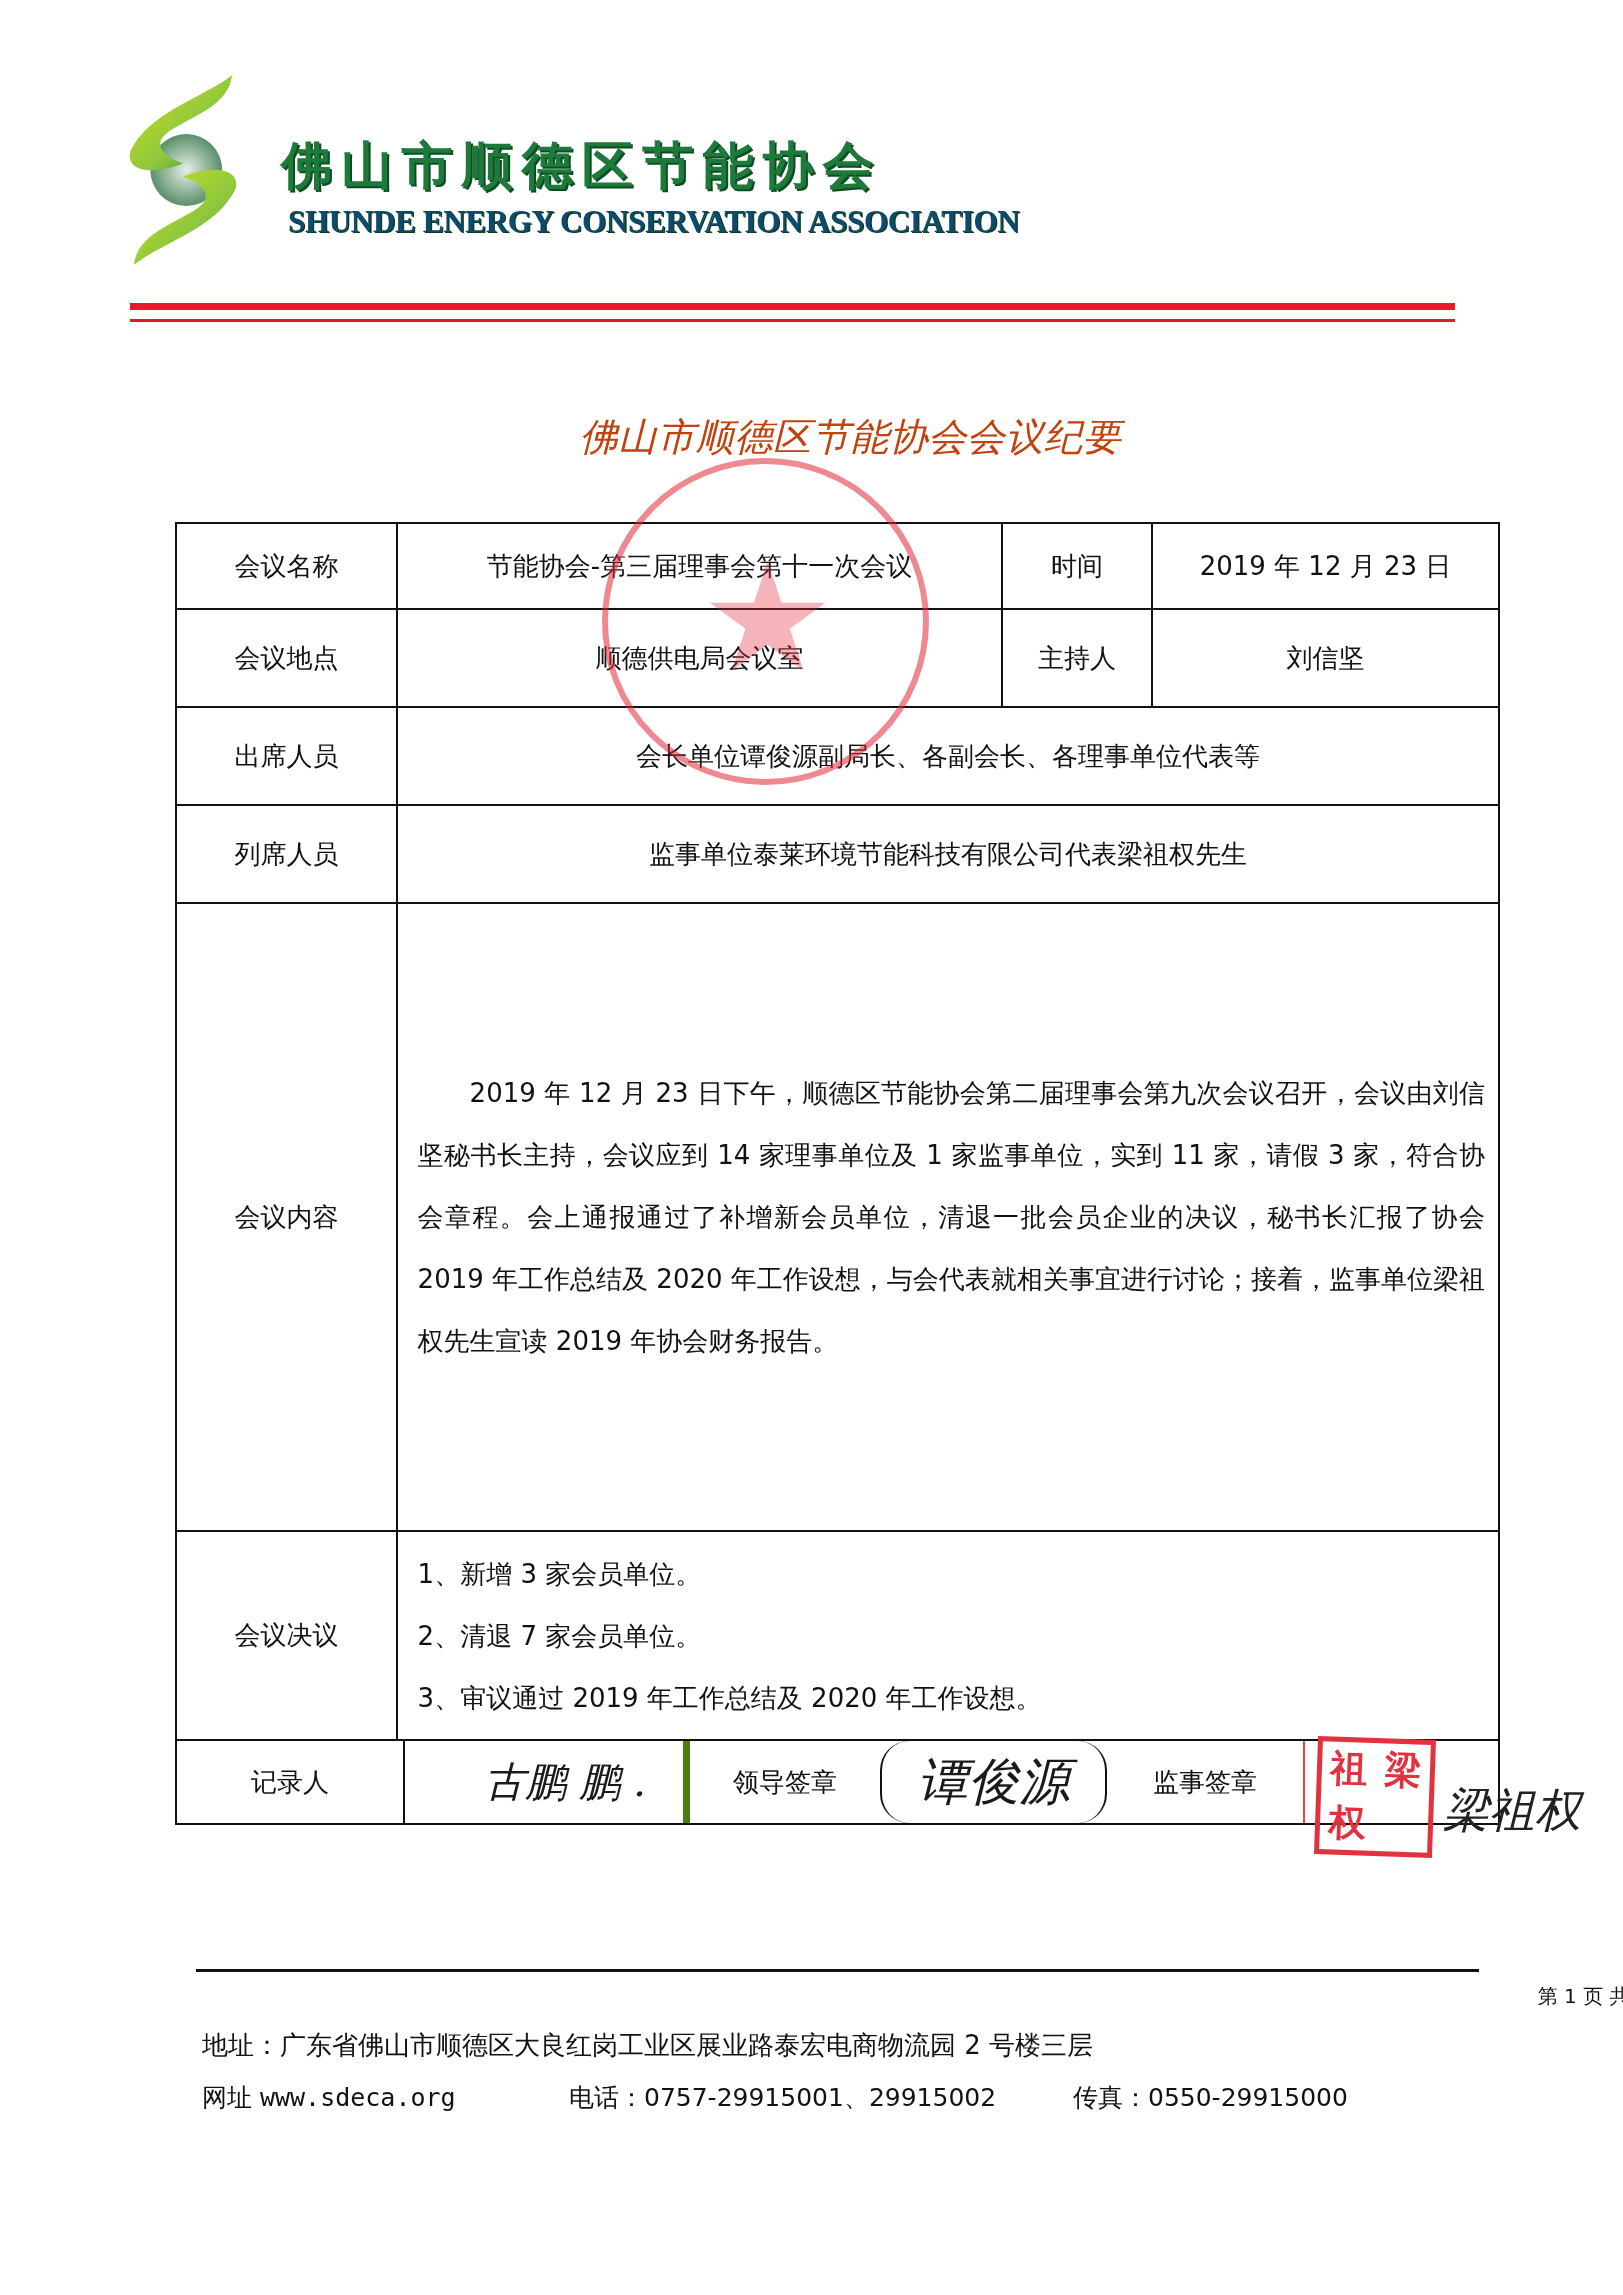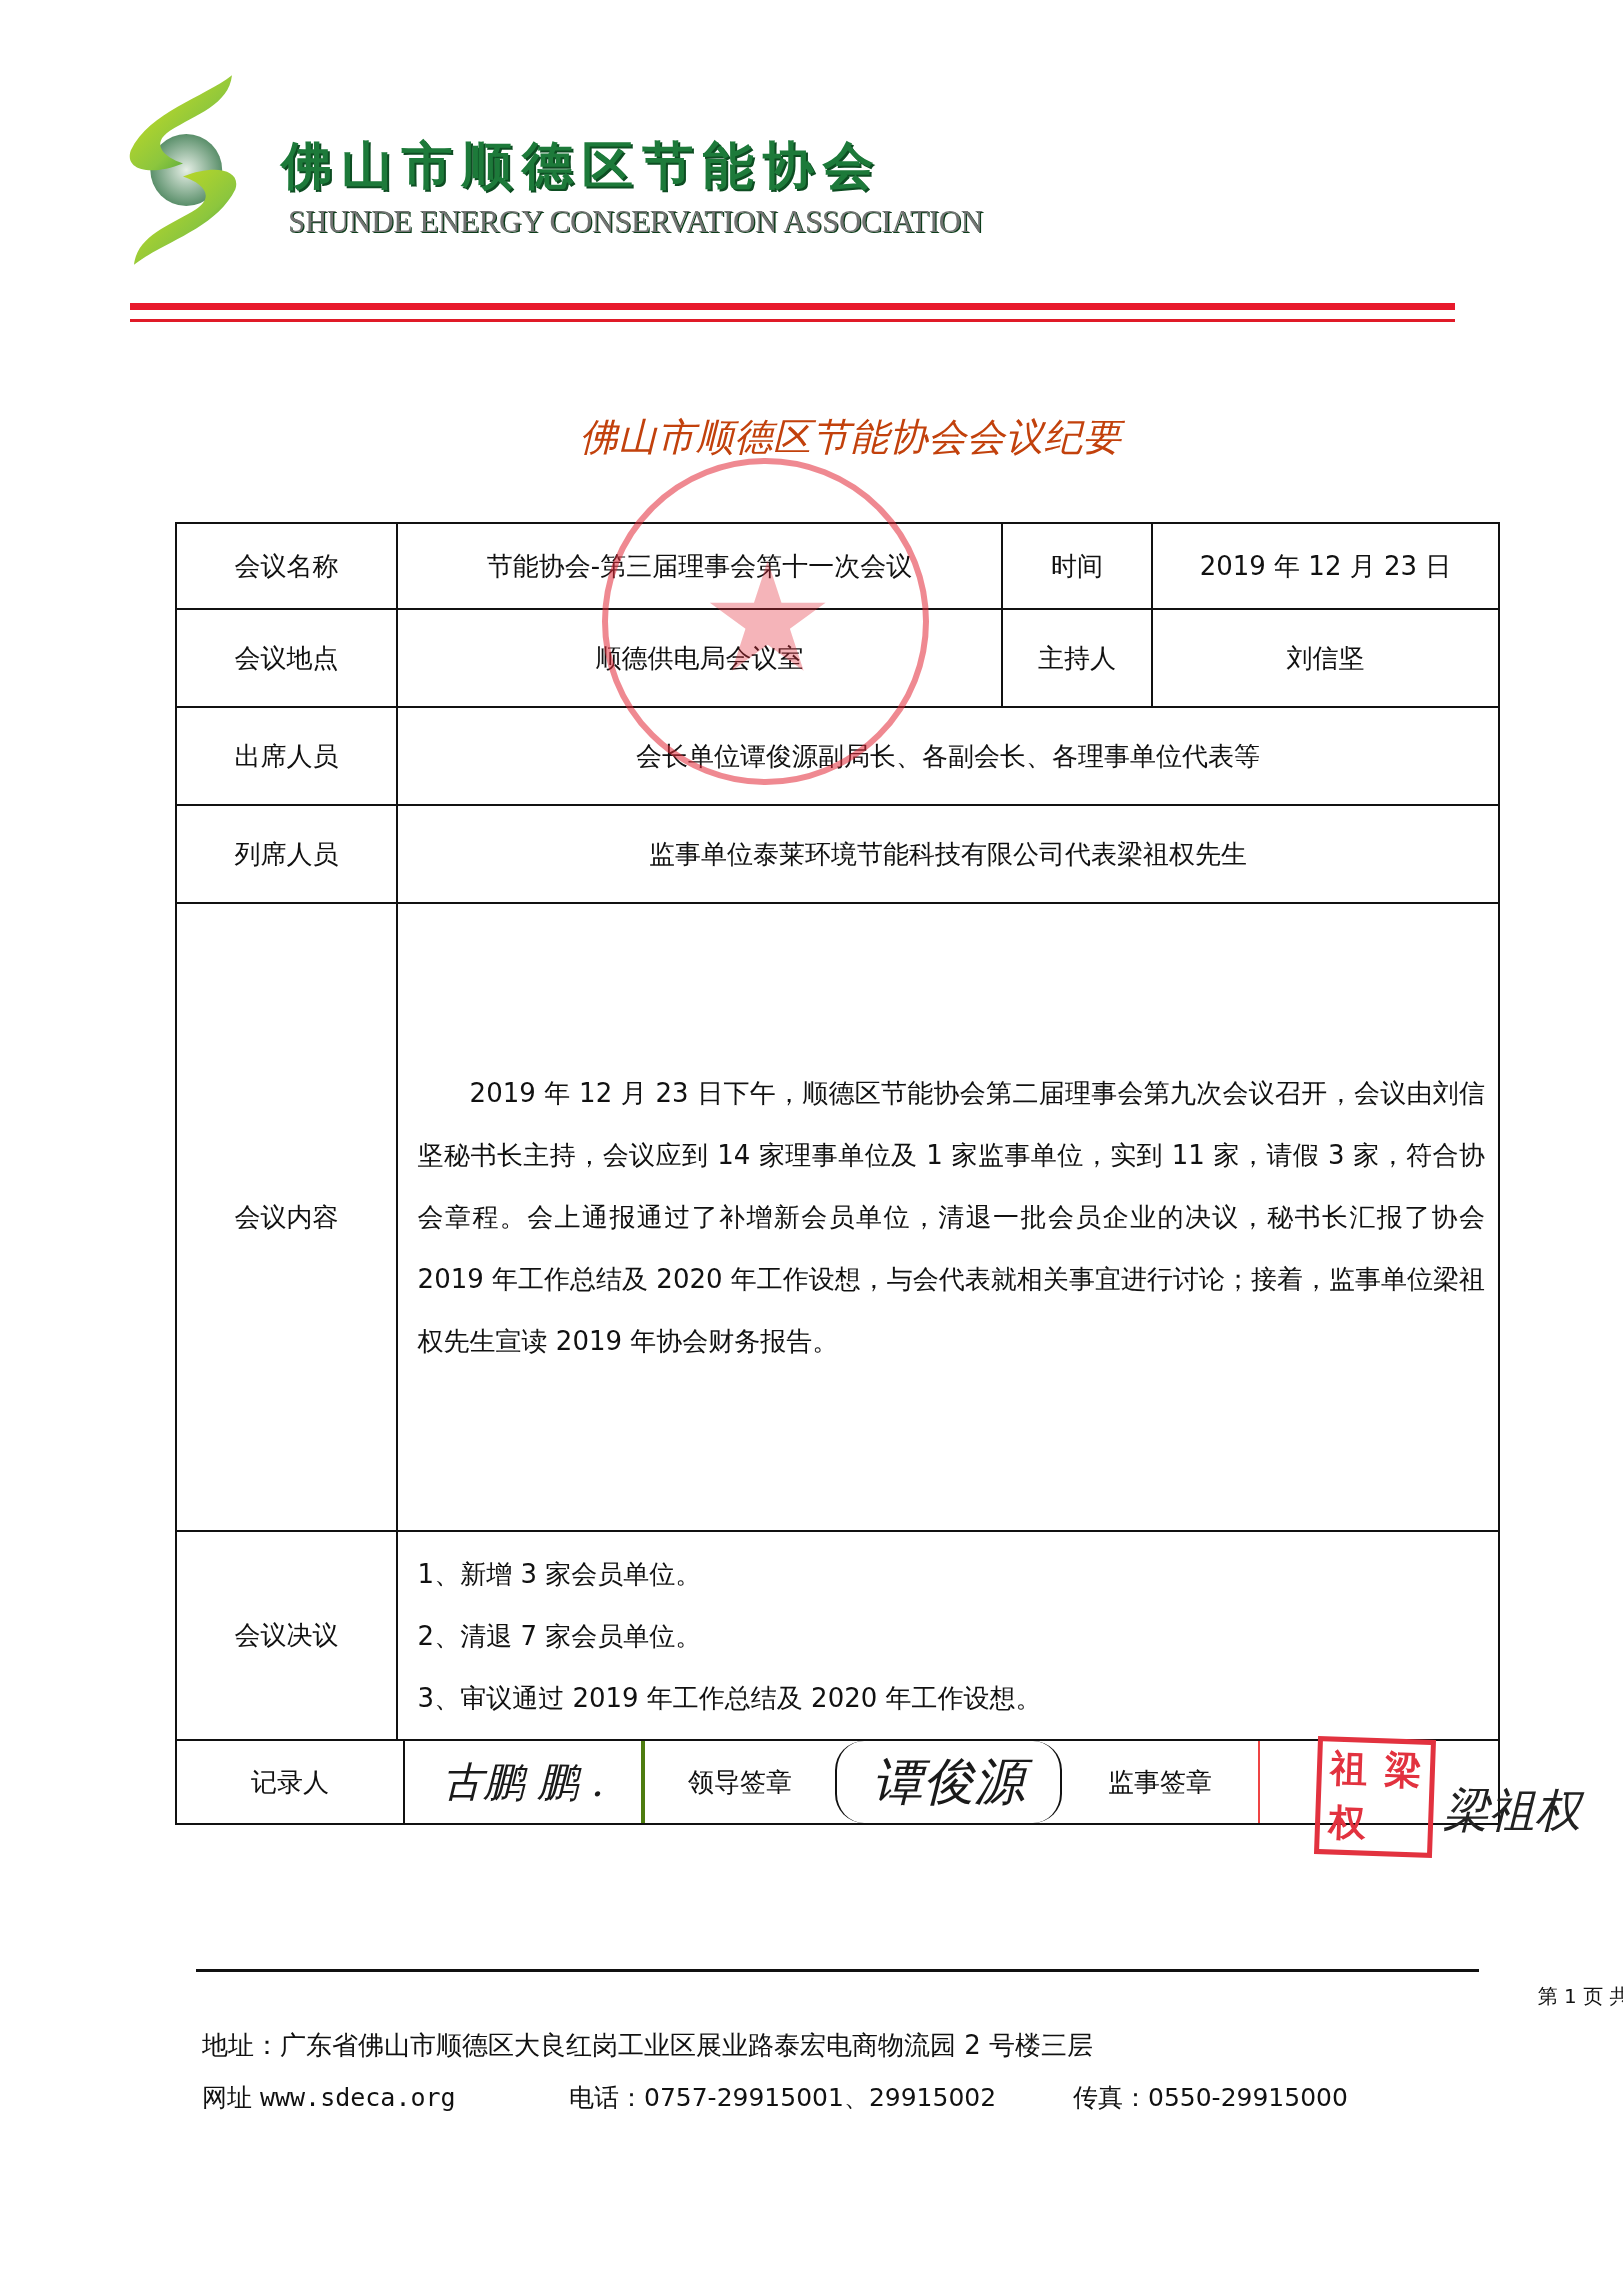--- a/index.html
+++ b/index.html
@@ -11,21 +11,21 @@
 
   
   .logo { left: 124px; top: 72px; width: 118px; height: 196px; }
   .org-cn {
     left: 281px; top: 132px; font-family: Liberation Mono, monospace;
     font-size: 51px; font-weight: bold; color: #1d7a3a; letter-spacing: 9.2px;
     text-shadow: 2px 2px 0 #0d4d22;
   }
   .org-en {
     left: 288px; top: 204px; font-family: "Liberation Serif", "DejaVu Serif", serif;
-    font-size: 31px; font-weight: normal; color: #737373; letter-spacing: -0.3px;
+    font-size: 31px; font-weight: bold; color: #0c4a6e; letter-spacing: -0.3px;
     text-shadow: 1.3px 1.3px 0 #0b3d1a;
   }
   .redline1 { left: 130px; top: 303px; width: 1325px; height: 7.2px; background: #e8192c; }
   .redline2 { left: 130px; top: 319px; width: 1325px; height: 3.3px; background: #e01a28; }
 
   
   .doc-title {
     left: 0; width: 1623px; top: 412px; text-align: center;
     font-size: 38px; color: #c2410c; letter-spacing: 0.7px; font-style: italic;
   }
@@ -138,21 +138,21 @@
         <li>1、新增 3 家会员单位。</li>
         <li>2、清退 7 家会员单位。</li>
         <li>3、审议通过 2019 年工作总结及 2020 年工作设想。</li>
       </ul>
     </td>
   </tr>
   <tr class="r7">
     <td colspan="4" style="padding:0; border:2.6px solid #111;">
       <div style="display:flex; height:82px; align-items:stretch;">
         <div style="width:226px; border-right:2px solid #111; display:flex; align-items:center; justify-content:center;">记录人</div>
-        <div class="sig" style="width:236px; border-right:4px solid #4d7c0f; display:flex; align-items:center; justify-content:center;">古鹏 鹏 .</div>
+        <div class="sig" style="width:236px; border-right:7px solid #4d7c0f; display:flex; align-items:center; justify-content:center;margin-left:42px;">古鹏 鹏 .</div>
         <div style="width:190px; display:flex; align-items:center; justify-content:center;">领导签章</div>
         <div class="sig" style="width:223px; border-left:2px solid #111; border-right:2px solid #111; display:flex; align-items:center; justify-content:center; font-size:51px;border-radius:29px;">谭俊源</div>
         <div style="width:196px; border-right:2px solid #ef4444; display:flex; align-items:center; justify-content:center;">监事签章</div>
         <div style="flex:1;"></div>
       </div>
     </td>
   </tr>
 </tbody>
   </table>
 

